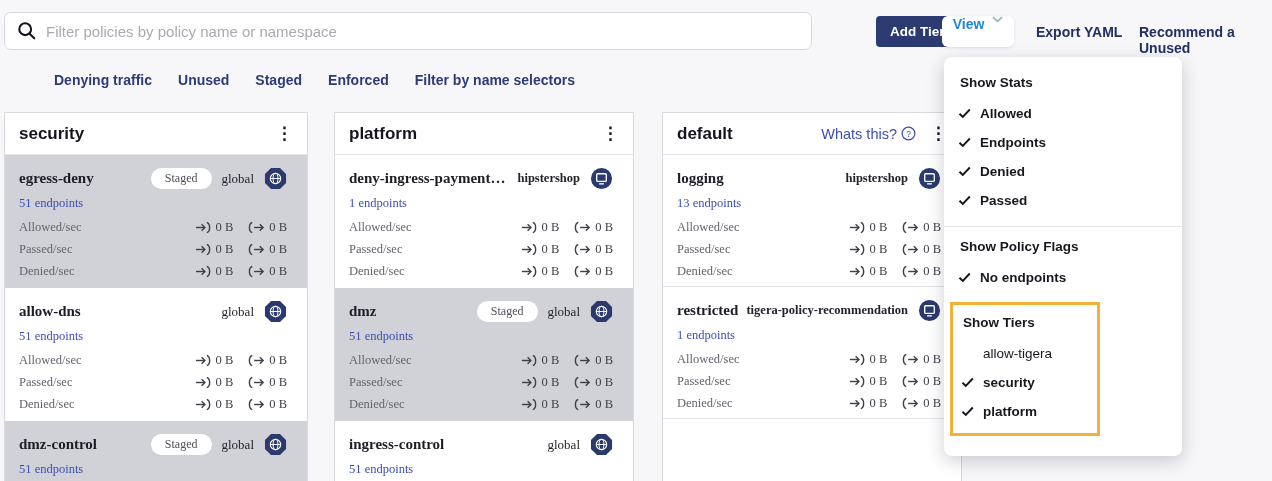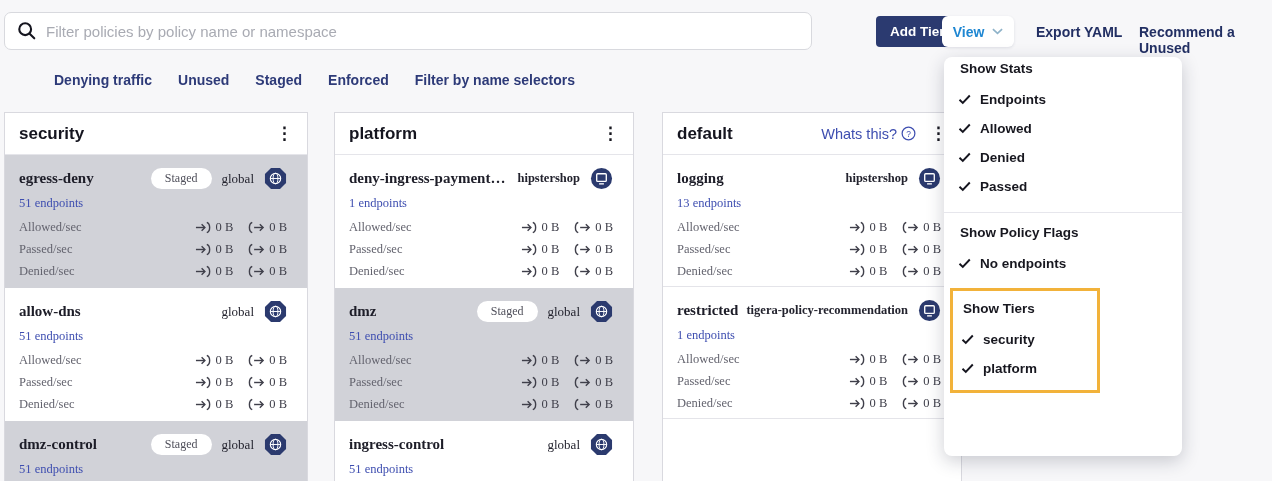--- a/index.html
+++ b/index.html
@@ -14,21 +14,21 @@
   .searchbox input{ border:none; outline:none; flex:1; font-size:15px;
     font-family:"Liberation Sans", sans-serif; color:#2a2a35; background:transparent;}
   .searchbox input::placeholder{ color:#a9abb3; }
   .btn-addtier{ position:absolute; left:861px; top:16px; height:31px;
     background:#2b3a70; color:#fff; border:none; border-radius:4px;
     font-size:13.5px; font-weight:700; padding:0 14px; cursor:pointer;
     font-family:"Liberation Sans", sans-serif;margin-left:15px;}
   .btn-view{ position:absolute; left:942px; top:16px; height:31px; width:72px;
     background:#fff; border:none; border-radius:6px; cursor:pointer;
     box-shadow:0 1px 3px rgba(40,50,90,.12);
-    display:flex; align-items:center; justify-content:center; gap:8px;
+    display:flex; align-items:flex-start; justify-content:center; gap:8px;
     color:#1f87d2; font-size:14px; font-weight:700;
     font-family:"Liberation Sans", sans-serif;}
   .toplink{ position:absolute; top:24px; font-size:14px; font-weight:700;
     color:#222f63; cursor:pointer; text-decoration:none;}
   .toplink.export{ left:1036px; }
   .toplink.recommend{ left:1139px; }
 
   
   .filters{ position:absolute; left:10px; top:72px; display:flex; gap:26px;margin-left:44px;}
   .filters a{ font-size:14px; font-weight:700; color:#2d3a78; cursor:pointer; text-decoration:none;}
@@ -67,21 +67,21 @@
   .srow{ display:flex; align-items:center; }
   .slabel{ font-size:12.5px; color:#63636e; }
   .svals{ margin-left:auto; display:flex; gap:15px; }
   .sv{ display:flex; align-items:center; gap:4px; color:#3f3f4a; }
   .sv svg{ width:17px; height:13px; }
   .sv i{ font-style:normal; font-size:12.5px; color:#3f3f4a; }
 
   
   .dropdown{ position:absolute; left:944px; top:57px; width:238px; height:399px;
     background:#fff; border-radius:8px; box-shadow:0 5px 18px rgba(30,35,60,.22);
-    z-index:10; padding-top:2px;}
+    z-index:10; padding-top:16px;}
   .msection-title{ padding-left:16px; font-size:13.5px; font-weight:700;
     color:#17171f; height:20px; line-height:20px; margin-bottom:6px;}
   .mi{ display:flex; align-items:center; height:29px; cursor:pointer; }
   .mck{ width:22px; margin-left:14px; display:flex; align-items:center; }
   .mck svg{ width:13px; height:11px; }
   .mi:not(.checked) .mck{ visibility:hidden; }
   .mlabel{ font-size:13.5px; color:#17171f; }
   .mi.checked .mlabel{ font-weight:700; }
   .mdivider{ border:none; border-top:1px solid #e6e6ec; margin:11px 0 10px 0; }
   .tierbox{ margin:10px 0 0 6px; width:150px; border:3px solid #f2b23a;
@@ -608,29 +608,29 @@
 
   <div class="dropdown">
     <div class="msection-title">Show Stats</div>
 
     <div class="mi checked">
       <span class="mck">
           <svg viewBox="0 0 13 11">
             <use href="#ic-check"></use>
           </svg>
         </span>
-      <span class="mlabel">Endpoints</span>
+      <span class="mlabel">Allowed</span>
     </div>
     <div class="mi checked">
       <span class="mck">
           <svg viewBox="0 0 13 11">
             <use href="#ic-check"></use>
           </svg>
         </span>
-      <span class="mlabel">Allowed</span>
+      <span class="mlabel">Endpoints</span>
     </div>
     <div class="mi checked">
       <span class="mck">
           <svg viewBox="0 0 13 11">
             <use href="#ic-check"></use>
           </svg>
         </span>
       <span class="mlabel">Denied</span>
     </div>
     <div class="mi checked">
@@ -650,20 +650,28 @@
       <span class="mck">
           <svg viewBox="0 0 13 11">
             <use href="#ic-check"></use>
           </svg>
         </span>
       <span class="mlabel">No endpoints</span>
     </div>
 
     <div class="tierbox">
       <div class="msection-title">Show Tiers</div>
+      <div class="mi">
+        <span class="mck">
+            <svg viewBox="0 0 13 11">
+              <use href="#ic-check"></use>
+            </svg>
+          </span>
+        <span class="mlabel">allow-tigera</span>
+      </div>
       <div class="mi checked">
         <span class="mck">
             <svg viewBox="0 0 13 11">
               <use href="#ic-check"></use>
             </svg>
           </span>
         <span class="mlabel">security</span>
       </div>
       <div class="mi checked">
         <span class="mck">

